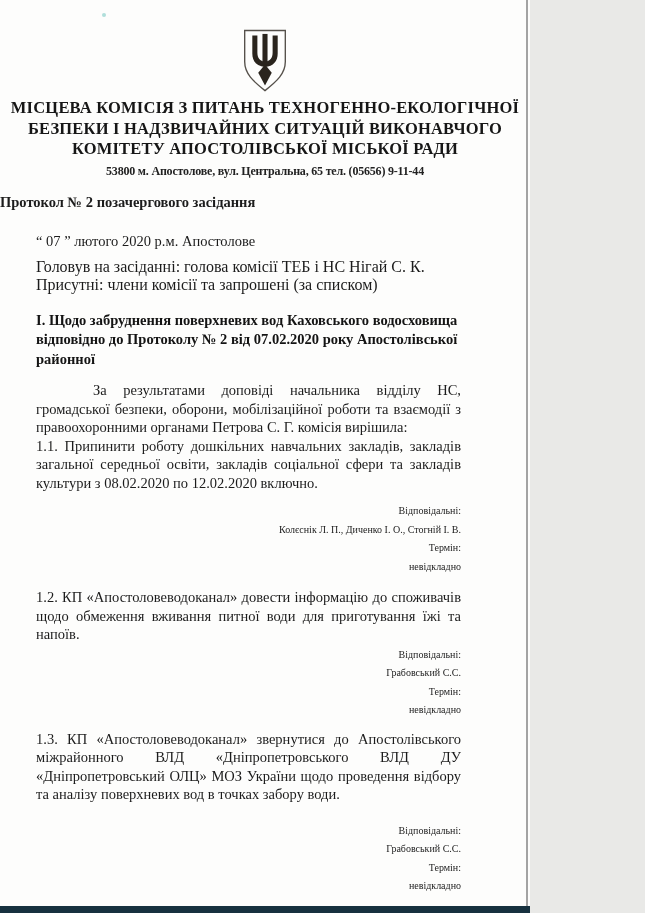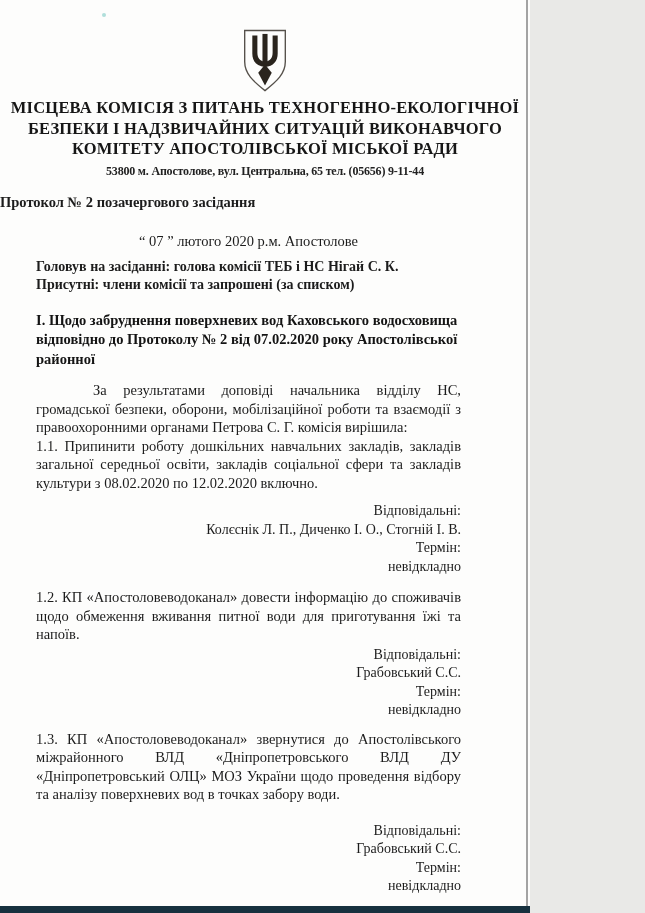--- a/index.html
+++ b/index.html
@@ -9,34 +9,34 @@
 
   .emblem{margin:28px auto 4px auto;width:52px;height:66px;display:block;text-align:center;}
   .emblem svg{display:block;margin:0 auto;}
 
   .org-title{margin-top:2px;text-align:center;font-weight:bold;font-size:16.5px;line-height:20.5px;letter-spacing:0.2px;color:#161616;}
   .address{margin-top:4px;text-align:center;font-weight:bold;font-size:12px;line-height:15px;letter-spacing:-0.2px;color:#222;}
   .email{text-align:center;font-size:12.5px;line-height:15px;color:#222;}
 
   .doc-title{margin-top:14px;text-align:left;font-weight:bold;font-size:14.5px;line-height:19px;}
 
-  .date-row{margin:20px 69px 0 36px;display:flex;justify-content:center;font-size:14.5px;line-height:19px;}
+  .date-row{margin:20px 69px 0 36px;display:flex;justify-content:flex-start;font-size:14.5px;line-height:19px;}
 
-  .meta-line{margin:0 69px 0 36px;font-size:14px;line-height:18.5px;font-weight:bold;}
+  .meta-line{margin:0 69px 0 36px;font-size:16px;line-height:18.5px;}
   .meta-block{margin-top:7px;}
 
   .section-heading{margin:16px 60px 0 36px;font-weight:bold;font-size:14.5px;line-height:19.5px;color:#141414;}
 
   p.body-par{margin:0 69px 0 36px;font-size:14.5px;line-height:18.5px;text-align:justify;}
   p.intro{margin-top:12px;text-indent:57px;}
   p.item{margin-top:0;}
   p.item-gap-sm{margin-top:12px;}
   p.item-gap-md{margin-top:10px;}
 
-  .resp{margin:0 69px 0 36px;text-align:right;font-size:14px;line-height:18.5px;}
+  .resp{margin:0 69px 0 36px;text-align:right;font-size:10px;line-height:18.5px;}
   .resp-after-11{margin-top:10px;}
   .resp-after-12{margin-top:2px;}
   .resp-after-13{margin-top:18px;}
 
   .edge-line{position:absolute;top:0;right:2px;width:2px;height:913px;background:#a3a3a3;}
   .bottom-bar{position:absolute;left:0;bottom:0;width:645px;height:7px;background:#17313f;}
   .scan-speck{position:absolute;left:102px;top:13px;width:4px;height:4px;border-radius:50%;background:#8fd2cc;opacity:0.7;}
 </style>
 </head>
 <body>

